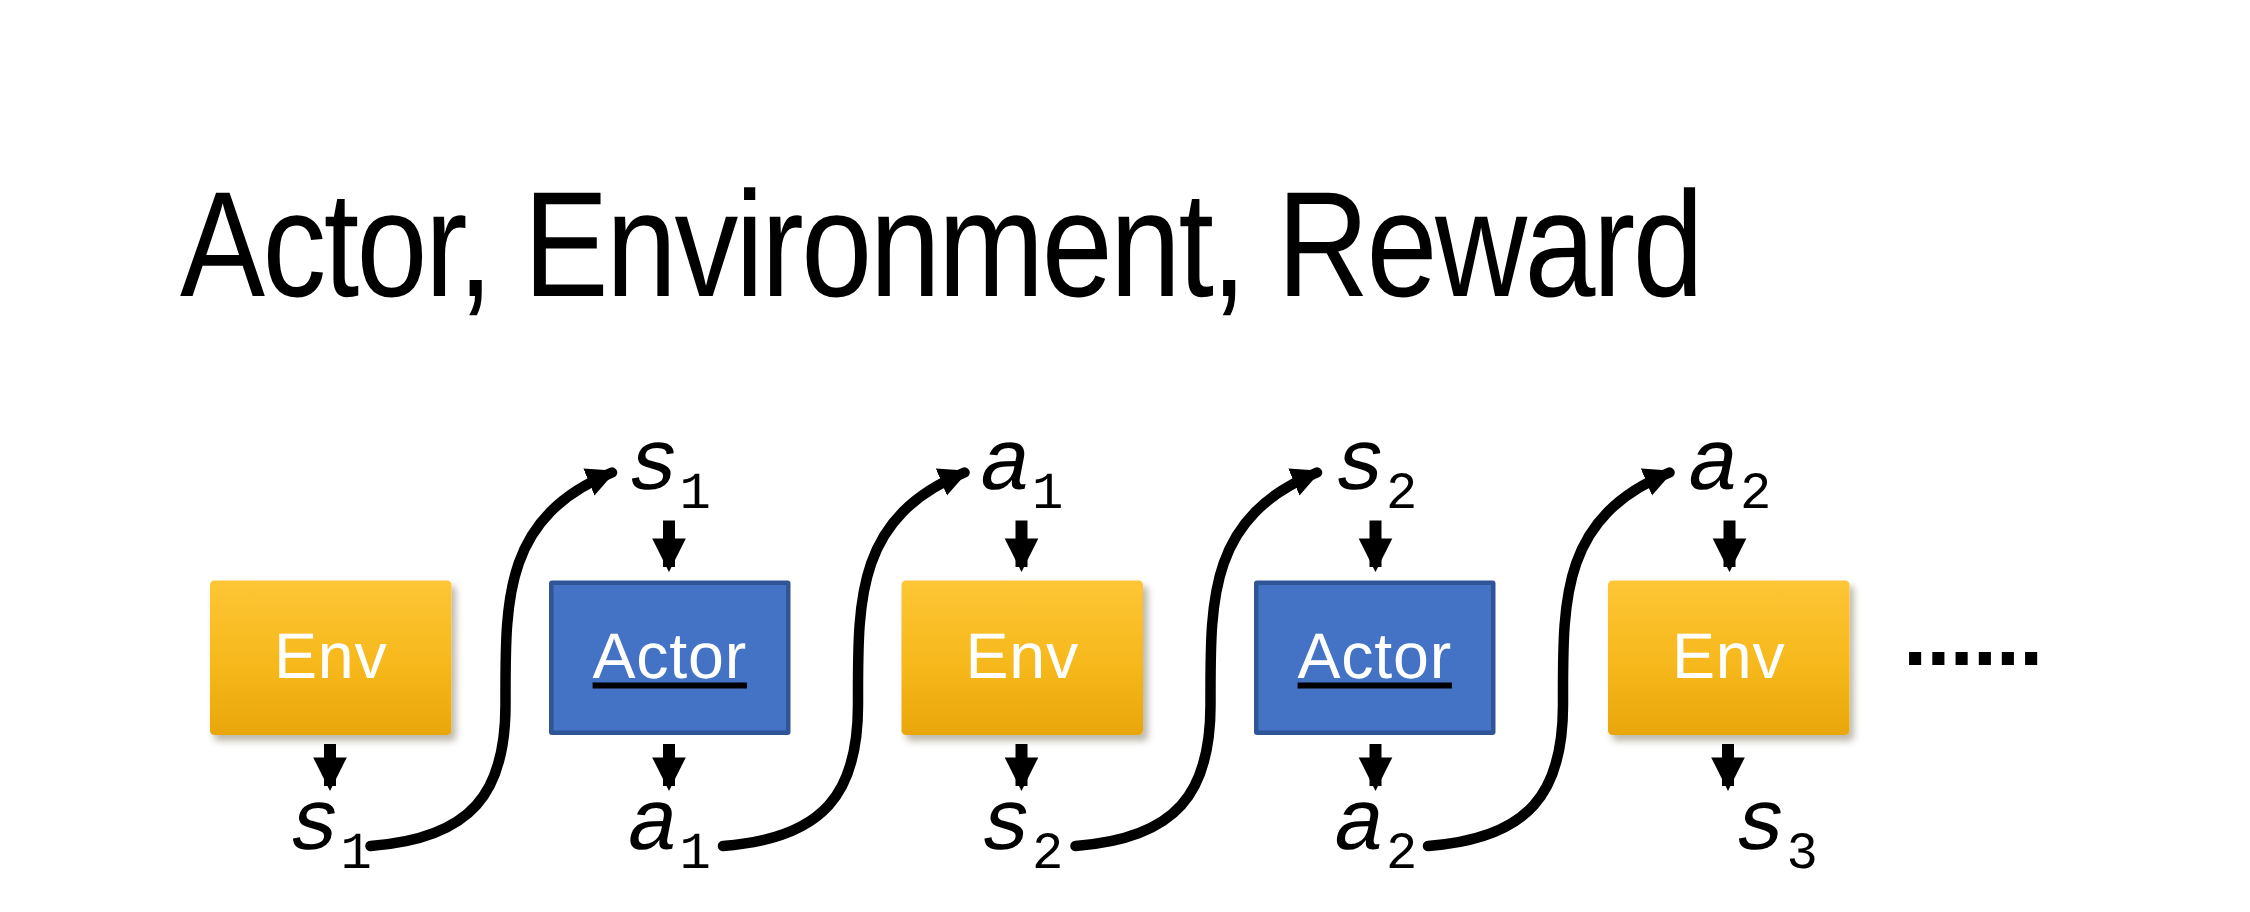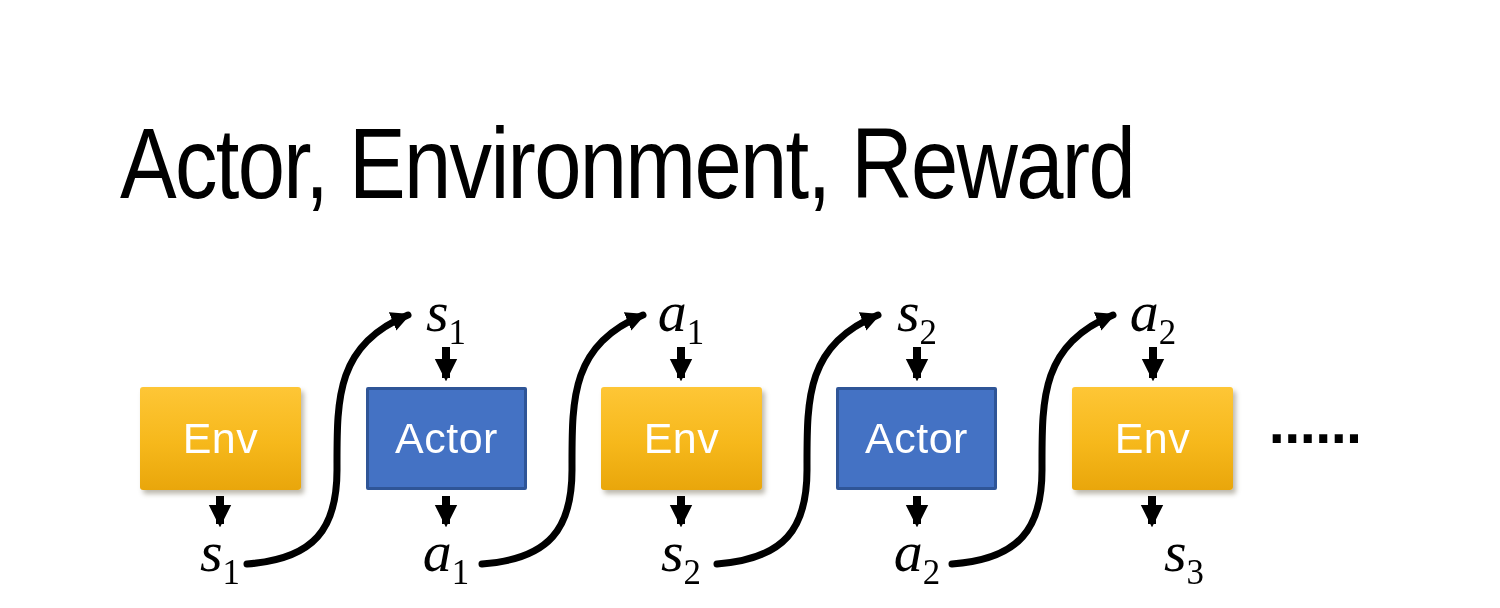--- a/index.html
+++ b/index.html
@@ -40,28 +40,29 @@
   .box.env {
     background: linear-gradient(180deg, var(--env-gradient-top, #FEC636) 0%, #F6B81B 55%, var(--env-gradient-bottom, #E9A60B) 100%);
     border-radius: 3px;
     box-shadow: 3px 4px 5px rgba(90, 80, 50, 0.40);
     align-items: center;
   }
   .box.actor {
     background: var(--actor-fill, #4472C4);
     border: 3px solid var(--actor-border, #2F5597);
     border-radius: 2px;
+    text-decoration: underline;
   }
   .arrows {
     position: absolute;
     left: 0; top: 0;
   }
   .mlabel {
     position: absolute;
-    font-family: Liberation Serif, serif;
+    font-family: Liberation Mono, monospace;
     font-style: italic;
     font-size: 58px;
     line-height: 58px;
     color: #000;
     transform: translateX(-50%);
     white-space: nowrap;
   }
   .mlabel sub {
     font-style: normal;
     font-size: 0.60em;

